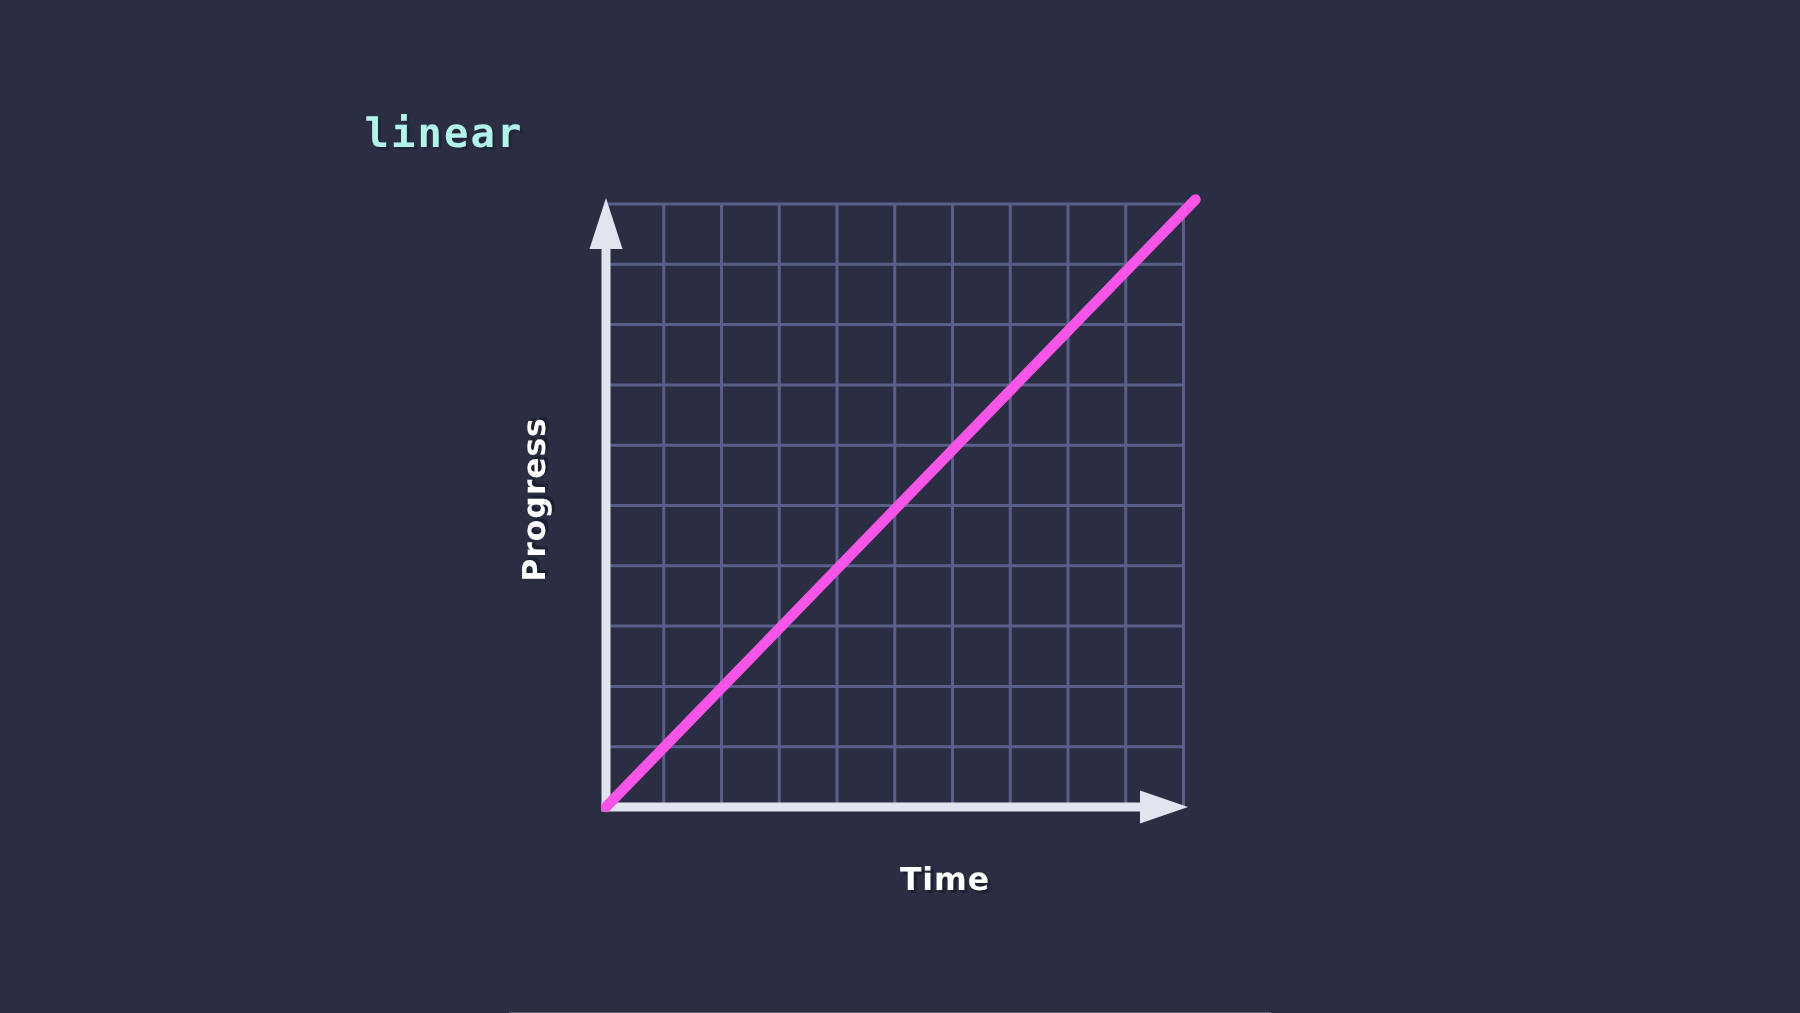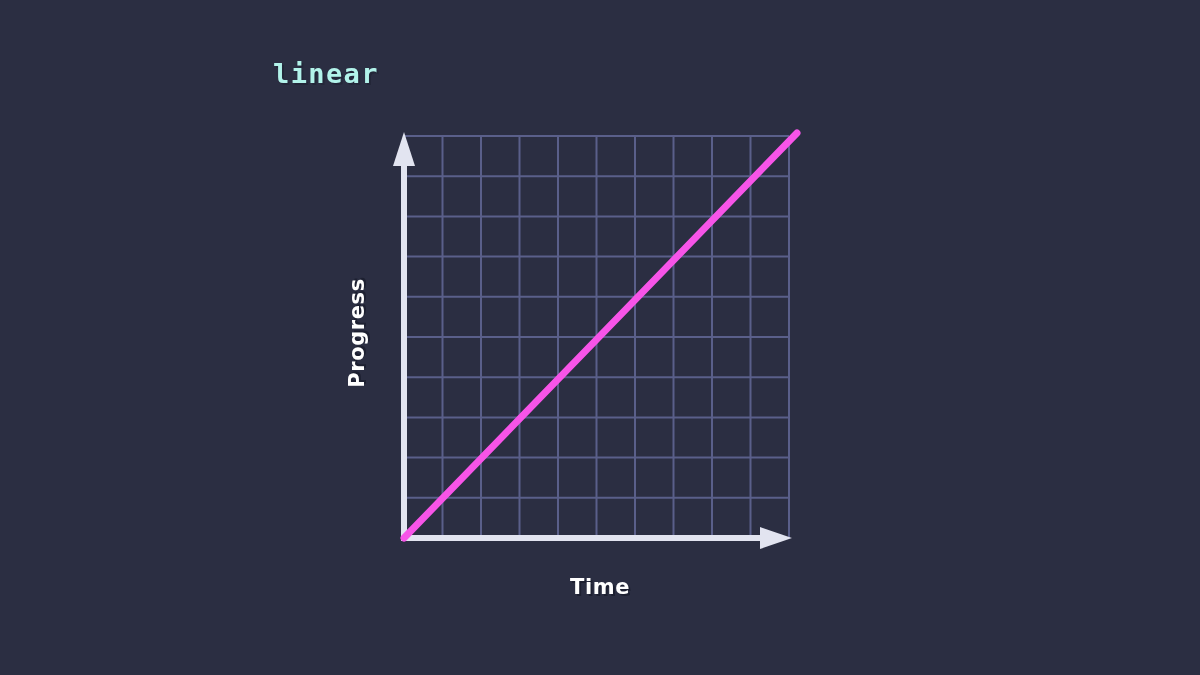--- a/index.html
+++ b/index.html
@@ -22,50 +22,49 @@
     position: absolute;
     left: 0;
     top: 0;
     width: 1200px;
     height: 675px;
     display: block;
   }
   .title-text {
     position: absolute;
     left: 243px;
-    top: 60px;
+    top: 76px;
     font-family: "DejaVu Sans Mono", monospace;
     font-weight: bold;
     font-size: 27px;
     letter-spacing: 1.4px;
     color: #b2f3ea;
     text-shadow: 2px 2px 0 #232638;
     white-space: nowrap;
     line-height: 1;
-    margin-left: 30px;
   }
   .axis-label {
     position: absolute;
     font-family: "DejaVu Sans", sans-serif;
     font-weight: bold;
     font-size: 21px;
     letter-spacing: 0.6px;
     color: #ffffff;
     text-shadow: 2px 2px 0 #1d2031;
     white-space: nowrap;
     line-height: 1;
   }
   #y-axis-label {
     left: 357px;
     top: 333px;
     transform: translate(-50%, -50%) rotate(-90deg);
     transform-origin: 50% 50%;
   }
   #x-axis-label {
-    left: 600px;
+    left: 630px;
     top: 587px;
     transform: translate(-50%, -50%);
     transform-origin: 50% 50%;
   }
 </style>
 </head>
 <body>
 
 <div id="stage">
 

